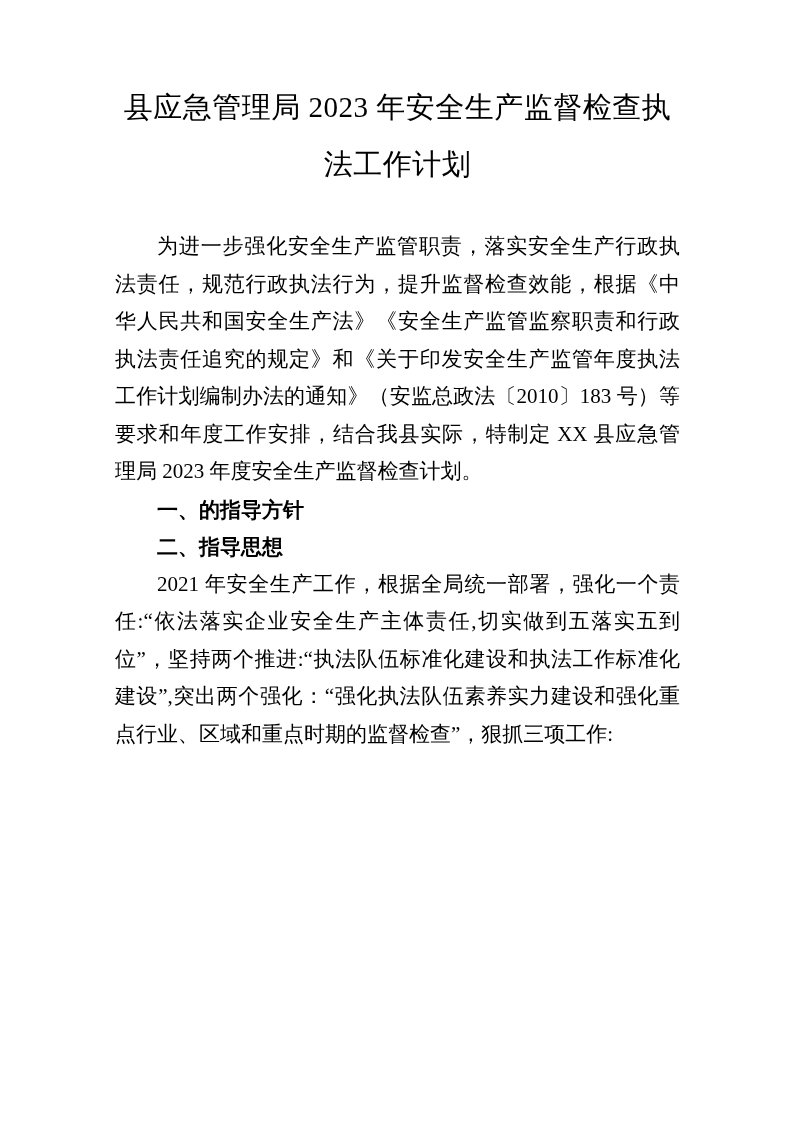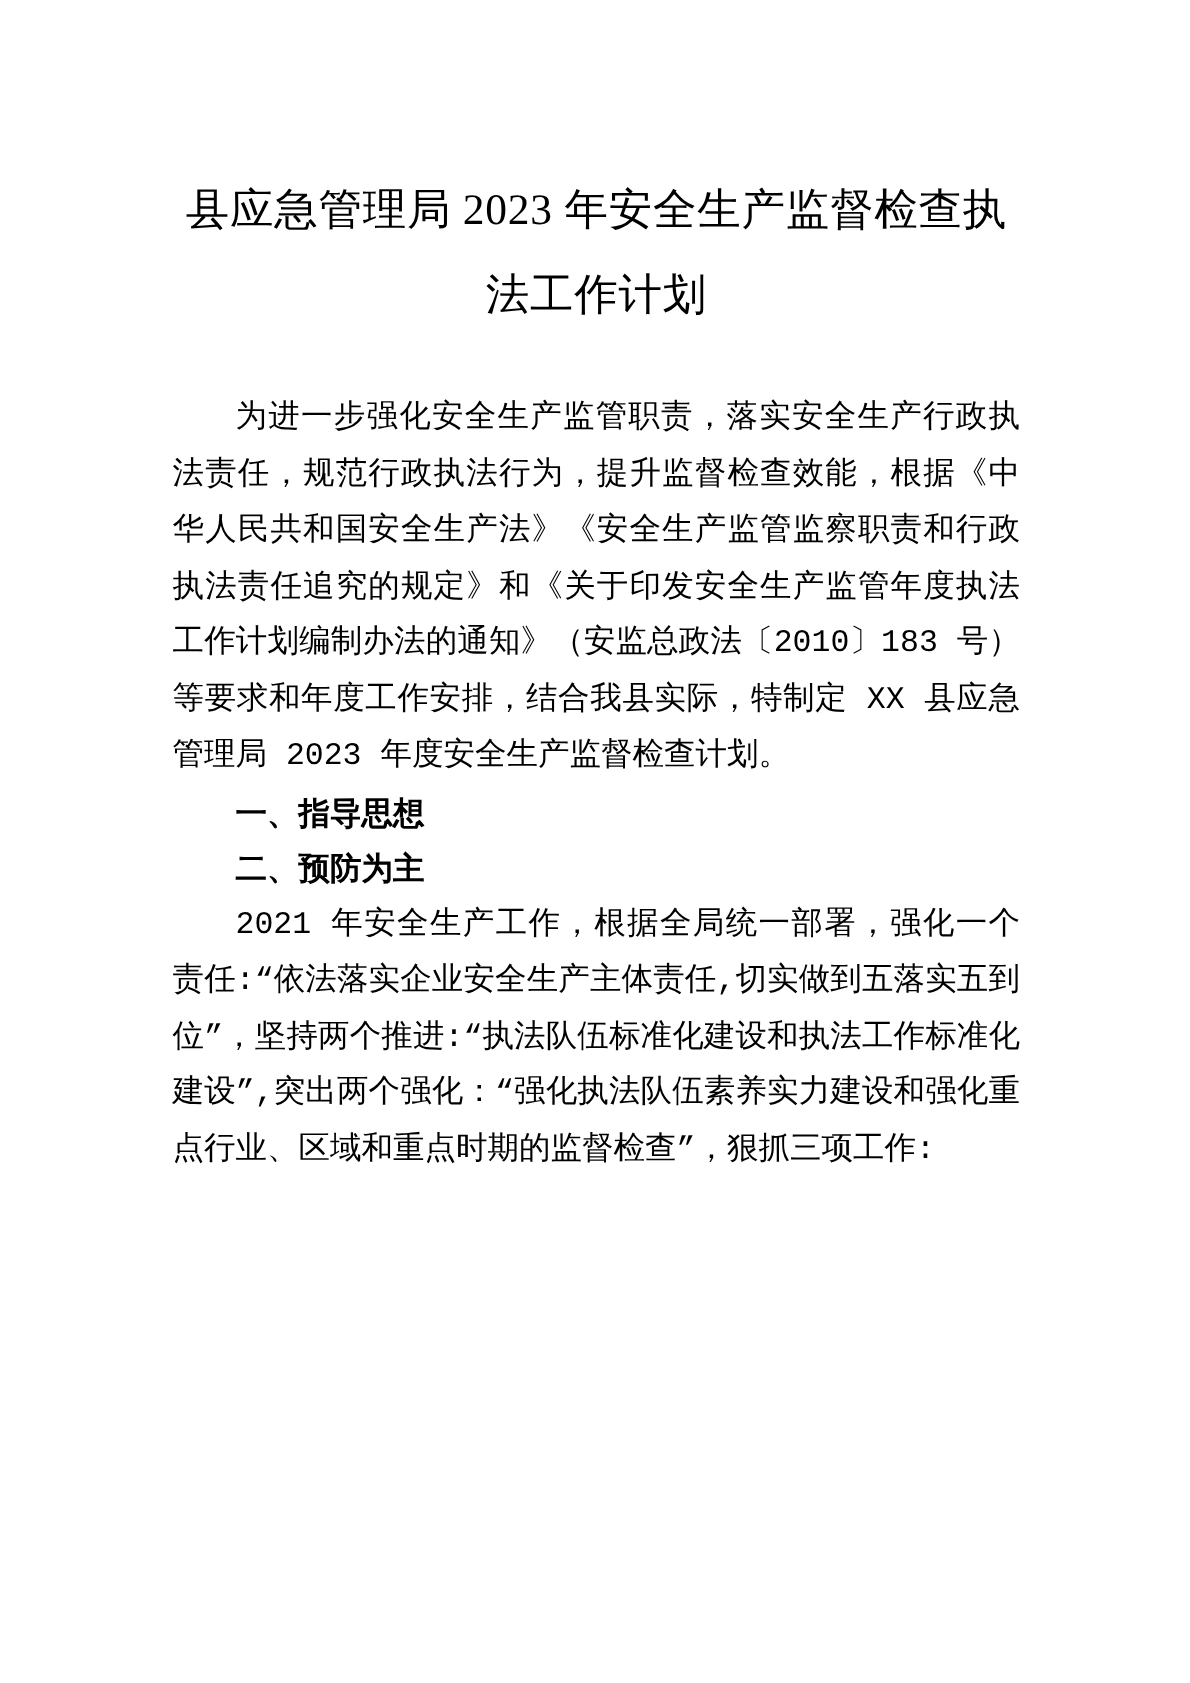--- a/index.html
+++ b/index.html
@@ -10,34 +10,34 @@
   body {
     width: 793px;
     height: 1122px;
     overflow: hidden;
     color: #000;
   }
   .page {
     box-sizing: border-box;
     width: 793px;
     height: 816px;
-    padding: 112px 113px 0 115px;
+    padding: 79px 113px 0 115px;
     background: #ffffff;
   }
   .doc-title {
     font-family: "Liberation Serif", serif;
     font-size: 29px;
     font-weight: 500;
     line-height: 57px;
     text-align: center;
     margin: 0 0 35px 0;
     letter-spacing: 0.5px;
   }
   .para {
-    font-family: Liberation Mono, monospace;
+    font-family: Liberation Serif, serif;
     font-size: 21px;
     line-height: 37.5px;
     text-align: justify;
     text-justify: inter-ideograph;
     text-indent: 2em;
     margin: 0;
   }
   .heading {
     font-family: "Liberation Sans", sans-serif;
     font-size: 21px;
@@ -48,19 +48,19 @@
   }
 </style>
 </head>
 <body>
 
 <div class="page">
   <h1 class="doc-title">县应急管理局 2023 年安全生产监督检查执法工作计划</h1>
 
   <p class="para">为进一步强化安全生产监管职责，落实安全生产行政执法责任，规范行政执法行为，提升监督检查效能，根据《中华人民共和国安全生产法》《安全生产监管监察职责和行政执法责任追究的规定》和《关于印发安全生产监管年度执法工作计划编制办法的通知》（安监总政法〔2010〕183 号）等要求和年度工作安排，结合我县实际，特制定 XX 县应急管理局 2023 年度安全生产监督检查计划。</p>
 
-  <h2 class="heading">一、指导思想</h2>
+  <h2 class="heading">一、的指导方针</h2>
 
 
-  <h2 class="heading">二、预防为主</h2>
+  <h2 class="heading">二、指导思想</h2>
 
   <p class="para">2021 年安全生产工作，根据全局统一部署，强化一个责任:“依法落实企业安全生产主体责任,切实做到五落实五到位”，坚持两个推进:“执法队伍标准化建设和执法工作标准化建设”,突出两个强化：“强化执法队伍素养实力建设和强化重点行业、区域和重点时期的监督检查”，狠抓三项工作:</p>
 </div>
 
 </body></html>

